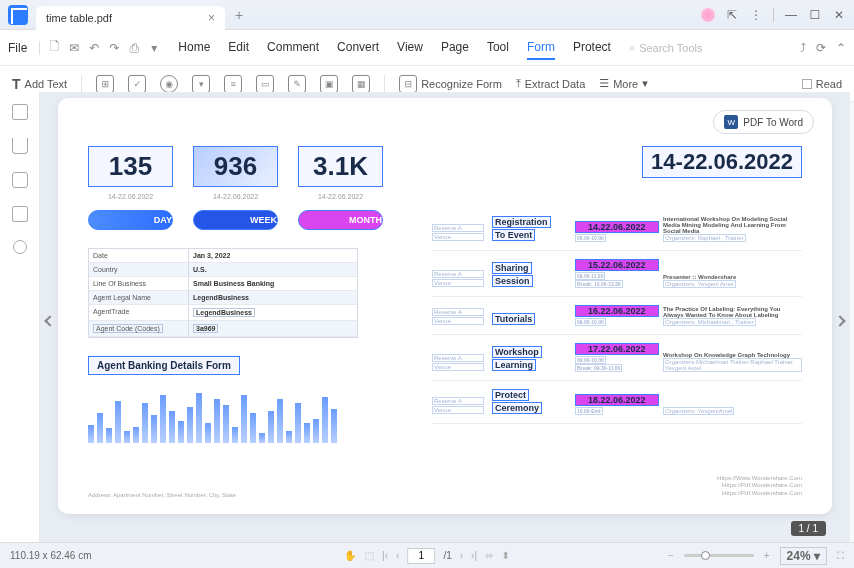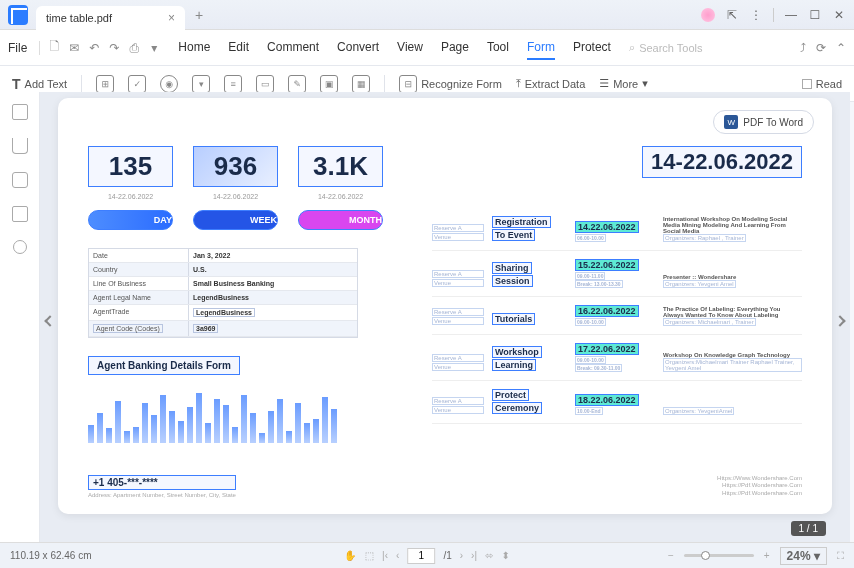--- a/index.html
+++ b/index.html
@@ -2,21 +2,21 @@
 <html><head>
 <meta charset="utf-8">
 <style>
 * { margin: 0; padding: 0; box-sizing: border-box; font-family: -apple-system, BlinkMacSystemFont, "Segoe UI", Arial, sans-serif; }
 body { width: 854px; height: 568px; background: #f5f7fb; overflow: hidden; position: relative; }
 
 
 .titlebar { height: 30px; background: linear-gradient(#eef2f8,#e8ecf5); display: flex; align-items: center; border-bottom: 1px solid #ddd; }
 .app-icon { width: 20px; height: 20px; background: #2b7cff; border-radius: 4px; margin: 0 8px; position: relative; }
 .app-icon::after { content:""; position:absolute; left:3px; top:3px; width:14px; height:14px; border:2px solid white; border-right:none; border-bottom:none; }
-.tab { background: #fff; border-radius: 6px 6px 0 0; height: 24px; display: flex; align-items: center; padding: 0 10px; font-size: 11px; color: #333; margin-top: 6px; gap: 56px; }
+.tab { background: #fff; border-radius: 6px 6px 0 0; height: 24px; display: flex; align-items: center; padding: 0 10px; font-size: 11px; color: #333; margin-top: 6px; gap: 96px; }
 .tab-close { color: #888; cursor: pointer; font-size: 12px; }
 .tab-add { margin-left: 10px; color: #888; font-size: 14px; }
 .titlebar-right { margin-left: auto; display: flex; align-items: center; gap: 10px; padding-right: 8px; }
 .win-btn { width: 14px; height: 14px; color: #666; font-size: 12px; display:flex; align-items:center; justify-content:center; }
 .pink-dot { width:14px; height:14px; border-radius:50%; background: radial-gradient(circle,#ff9ecd,#ffc7e3); }
 
 
 .menubar { height: 36px; background: #fff; display: flex; align-items: center; padding: 0 8px; gap: 4px; border-bottom: 1px solid #e5e8ee; }
 .menubar .file-label { font-size: 12px; color: #333; margin-right: 6px; }
 .menubar .sep { width:1px; height:14px; background:#ddd; margin:0 2px; }
@@ -77,21 +77,21 @@
 .bar { width:6px; background: linear-gradient(#6a9cff,#b8d0ff); }
 
 
 .events { position:absolute; right:30px; top:110px; width:370px; }
 .event-row { display:flex; gap:8px; padding:8px 0; border-bottom:1px solid #eee; align-items:flex-end; }
 .ev-left { width:52px; font-size:6px; color:#a5b5d5; }
 .ev-left div { border:1px solid #c5d5f0; margin-bottom:1px; padding:0 1px; }
 .ev-title { width:75px; font-size:9px; font-weight:800; color:#1a2b4a; }
 .ev-title span { background:#f4f7ff; border:1.5px solid #3d7eff; padding:0 2px; display:inline-block; margin-bottom:1px; }
 .ev-date { width:80px; font-size:9px; font-weight:800; color:#1a2b4a; }
-.ev-date .main { background:#5eead4; border:1.5px solid #3d7eff; padding:0 2px; display:inline-block; }
+.ev-date .main { background:#d946ef; border:1.5px solid #3d7eff; padding:0 12px; display:inline-block; }
 .ev-date .times { font-size:5px; color:#a5b5d5; margin-top:1px; }
 .ev-date .times span { border:1px solid #c5d5f0; padding:0 1px; display:inline-block; }
 .ev-desc { flex:1; font-size:6px; color:#555; }
 .ev-desc .bold { font-weight:600; }
 .ev-desc .light { color:#a5b5d5; border:1px solid #c5d5f0; display:inline-block; padding:0 1px; }
 
 
 .doc-footer { position:absolute; bottom:16px; left:30px; right:30px; display:flex; justify-content:space-between; align-items:flex-end; }
 .phone { font-size:10px; font-weight:800; color:#1a2b4a; background:#f4f7ff; border:1.5px solid #3d7eff; padding:1px 4px; }
 .address { font-size:6px; color:#aaa; margin-top:2px; }
@@ -332,21 +332,20 @@
             <div>Venue</div>
           </div>
   <div class="ev-title"><span>Protect</span><br><span>Ceremony</span></div>
   <div class="ev-date"><span class="main">18.22.06.2022</span><div class="times"><span>10.00-End</span></div></div>
   <div class="ev-desc"><div class="bold"></div><div class="light">Organizers: YevgeniAmel</div></div>
         </div>
       </div>
 
     <div class="doc-footer">
       <div>
-        <div class="phone">+1 405-***-****</div>
         <div class="address">Address: Apartment Number, Street Number, City, State</div>
       </div>
       <div class="urls" id="urls">
           <div>Https://Www.Wondershare.Com</div>
           <div>Https://Pdf.Wondershare.Com</div>
           <div>Https://Pdf.Wondershare.Com</div>
         </div>
     </div>
   </div>
   <div class="page-ind">1 / 1</div>

